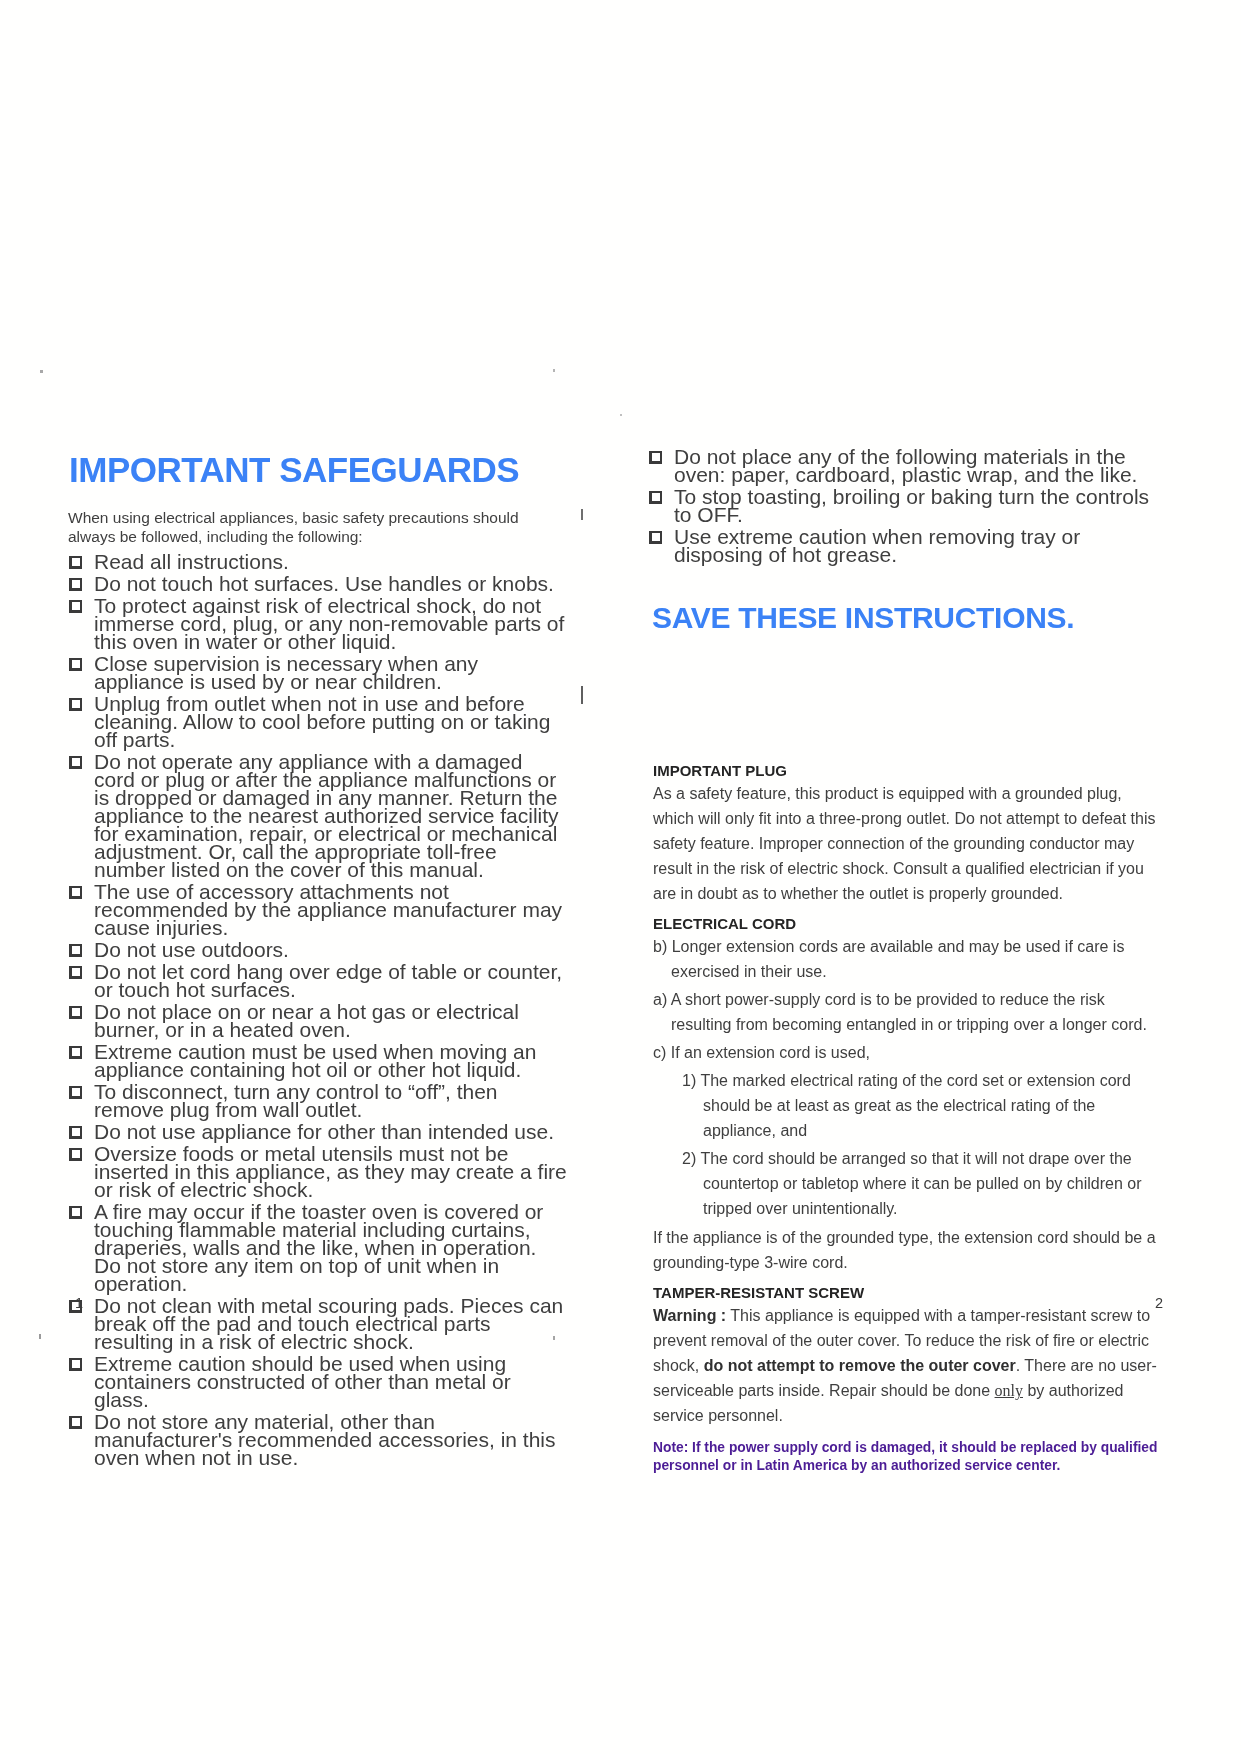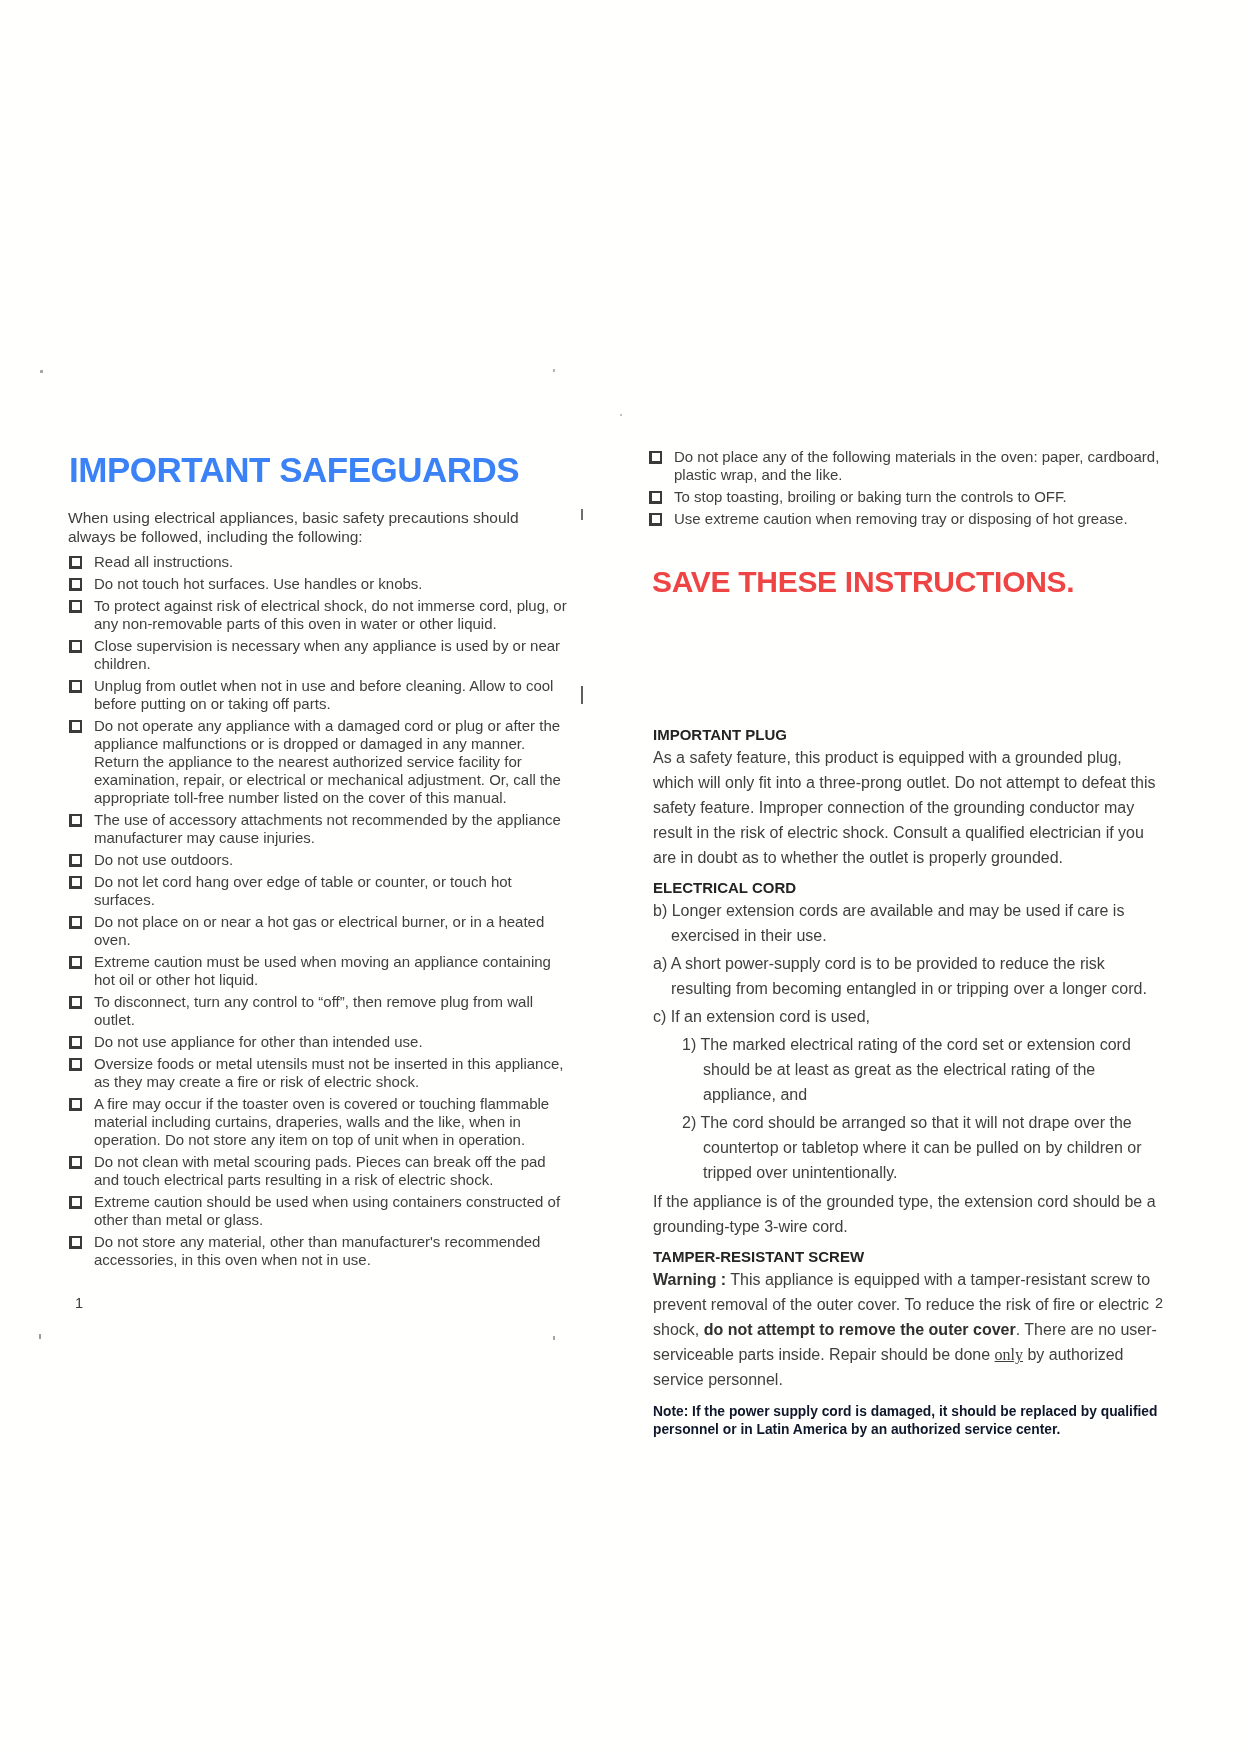--- a/index.html
+++ b/index.html
@@ -8,40 +8,40 @@
 
   
   .col{position:absolute;top:448px;}
   #col-left{left:68px;width:500px;}
   #col-right{left:648px;width:516px;}
 
   
   h1.main-title{margin:1px;font-size:35px;line-height:42px;letter-spacing:-0.5px;
                 color:#3b82f6;font-weight:bold;}
   h1.save-title{margin:36px 0 0 4px;font-size:30px;line-height:36px;letter-spacing:-0.3px;
-                color:#ef4444;font-weight:bold;}
+                color:#3b82f6;font-weight:bold;}
 
   
   .intro{margin:17px 0 7px 0;font-size:15.5px;line-height:19px;}
-  ul.safeguards{list-style:none;margin:0;padding:0;font-size:15px;line-height:18px;}
+  ul.safeguards{list-style:none;margin:0;padding:0;font-size:21px;line-height:18px;}
   ul.safeguards li{position:relative;padding-left:26px;margin:0 0 4px 0;}
   .cbx{position:absolute;left:1px;top:3px;width:8px;height:8px;
        border:2px solid #3a3a3a;border-left-width:3px;border-bottom-width:3px;background:#fff;}
 
   
   .sections{margin:126px 0 0 5px;}
   .section{margin-bottom:9px;}
   .section h3{margin:0 0 1px 0;font-size:15px;line-height:18px;color:#242424;font-weight:bold;}
   .section p{margin:0;font-size:16px;line-height:25px;}
   .lettered{padding-left:18px;text-indent:-18px;margin-bottom:3px !important;}
   .numbered{margin-left:29px !important;padding-left:21px;text-indent:-21px;margin-bottom:3px !important;}
   .ec-footer{margin-top:4px !important;}
   .b{font-weight:bold;color:#303030;}
   .u{text-decoration:underline;font-family:Liberation Serif, serif;}
-  .note{margin-top:11px !important;font-weight:bold;color:#0f172a;font-size:13.8px !important;line-height:17.5px !important;}
+  .note{margin-top:11px !important;font-weight:bold;color:#4c1d95;font-size:13.8px !important;line-height:17.5px !important;}
 
   
   .pagenum{position:absolute;top:1295px;font-size:14.5px;color:#3a3a3a;}
   #pagenum-1{left:75px;}
   #pagenum-2{left:1155px;}
 
   
   .artifact{position:absolute;background:#8a8a8a;}
   .a1{left:40px;top:370px;width:3px;height:3px;background:#a8a8a8;}
   .a2{left:553px;top:369px;width:2px;height:3px;background:#b5b5b5;}

